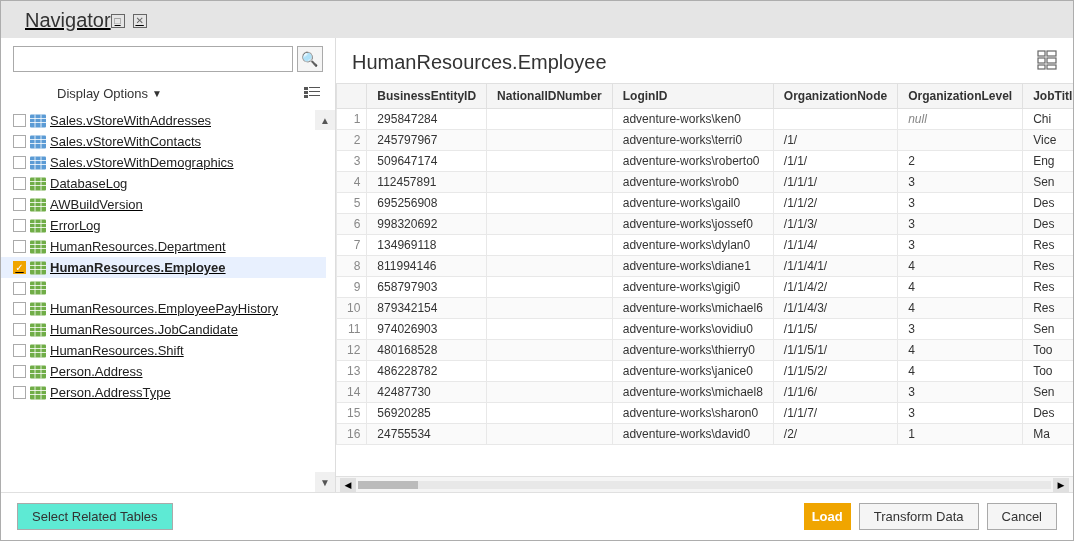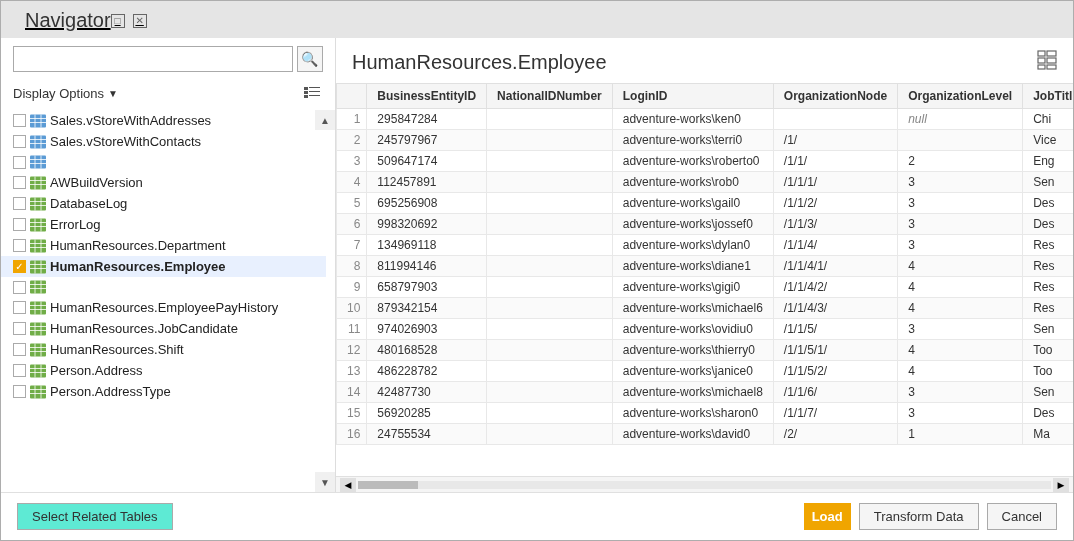--- a/index.html
+++ b/index.html
@@ -98,20 +98,21 @@
     }
     .display-options-btn {
       display: flex;
       align-items: center;
       gap: 4px;
       background: none;
       border: none;
       cursor: pointer;
       font-size: 13px;
       color: #333;
+      margin-left: 44px;
     }
     .display-options-btn .chevron {
       font-size: 10px;
     }
     .list-icon-btn {
       width: 22px;
       height: 22px;
       border: none;
       background: none;
       cursor: pointer;
@@ -121,20 +122,21 @@
       color: #555;
     }
     .nav-list {
       flex: 1;
       overflow-y: auto;
       overflow-x: hidden;
       position: relative;
     }
     .nav-list-inner {
       padding-right: 9px;
+      text-decoration: underline;
     }
     .nav-item {
       display: flex;
       align-items: center;
       padding: 3px 8px 3px 12px;
       cursor: pointer;
       user-select: none;
       white-space: nowrap;
       overflow: hidden;
       text-overflow: ellipsis;
@@ -423,46 +425,47 @@
               <div class="checkbox"></div>
               <span class="table-icon">
                 <svg width="16" height="13" viewBox="0 0 16 13">
       <rect x="0" y="0" width="16" height="13" fill="#5b9bd5" rx="1"></rect>
       <line x1="0" y1="4" x2="16" y2="4" stroke="#fff" stroke-width="0.8"></line>
       <line x1="0" y1="8" x2="16" y2="8" stroke="#fff" stroke-width="0.8"></line>
       <line x1="5" y1="0" x2="5" y2="13" stroke="#fff" stroke-width="0.8"></line>
       <line x1="11" y1="0" x2="11" y2="13" stroke="#fff" stroke-width="0.8"></line>
     </svg>
               </span>
+              <span class="item-label">Sales.vStoreWithDemographics</span>
+            </div>
+            <div class="nav-item">
+              <div class="checkbox"></div>
+              <span class="table-icon">
+                <svg width="16" height="13" viewBox="0 0 16 13">
+      <rect x="0" y="0" width="16" height="13" fill="#70ad47" rx="1"></rect>
+      <line x1="0" y1="4" x2="16" y2="4" stroke="#fff" stroke-width="0.8"></line>
+      <line x1="0" y1="8" x2="16" y2="8" stroke="#fff" stroke-width="0.8"></line>
+      <line x1="5" y1="0" x2="5" y2="13" stroke="#fff" stroke-width="0.8"></line>
+      <line x1="11" y1="0" x2="11" y2="13" stroke="#fff" stroke-width="0.8"></line>
+    </svg>
+              </span>
+              <span class="item-label">DatabaseLog</span>
             </div>
             <div class="nav-item">
               <div class="checkbox"></div>
               <span class="table-icon">
                 <svg width="16" height="13" viewBox="0 0 16 13">
       <rect x="0" y="0" width="16" height="13" fill="#70ad47" rx="1"></rect>
       <line x1="0" y1="4" x2="16" y2="4" stroke="#fff" stroke-width="0.8"></line>
       <line x1="0" y1="8" x2="16" y2="8" stroke="#fff" stroke-width="0.8"></line>
       <line x1="5" y1="0" x2="5" y2="13" stroke="#fff" stroke-width="0.8"></line>
       <line x1="11" y1="0" x2="11" y2="13" stroke="#fff" stroke-width="0.8"></line>
     </svg>
               </span>
               <span class="item-label">AWBuildVersion</span>
-            </div>
-            <div class="nav-item">
-              <div class="checkbox"></div>
-              <span class="table-icon">
-                <svg width="16" height="13" viewBox="0 0 16 13">
-      <rect x="0" y="0" width="16" height="13" fill="#70ad47" rx="1"></rect>
-      <line x1="0" y1="4" x2="16" y2="4" stroke="#fff" stroke-width="0.8"></line>
-      <line x1="0" y1="8" x2="16" y2="8" stroke="#fff" stroke-width="0.8"></line>
-      <line x1="5" y1="0" x2="5" y2="13" stroke="#fff" stroke-width="0.8"></line>
-      <line x1="11" y1="0" x2="11" y2="13" stroke="#fff" stroke-width="0.8"></line>
-    </svg>
-              </span>
-              <span class="item-label">DatabaseLog</span>
             </div>
             <div class="nav-item">
               <div class="checkbox"></div>
               <span class="table-icon">
                 <svg width="16" height="13" viewBox="0 0 16 13">
       <rect x="0" y="0" width="16" height="13" fill="#70ad47" rx="1"></rect>
       <line x1="0" y1="4" x2="16" y2="4" stroke="#fff" stroke-width="0.8"></line>
       <line x1="0" y1="8" x2="16" y2="8" stroke="#fff" stroke-width="0.8"></line>
       <line x1="5" y1="0" x2="5" y2="13" stroke="#fff" stroke-width="0.8"></line>
       <line x1="11" y1="0" x2="11" y2="13" stroke="#fff" stroke-width="0.8"></line>

